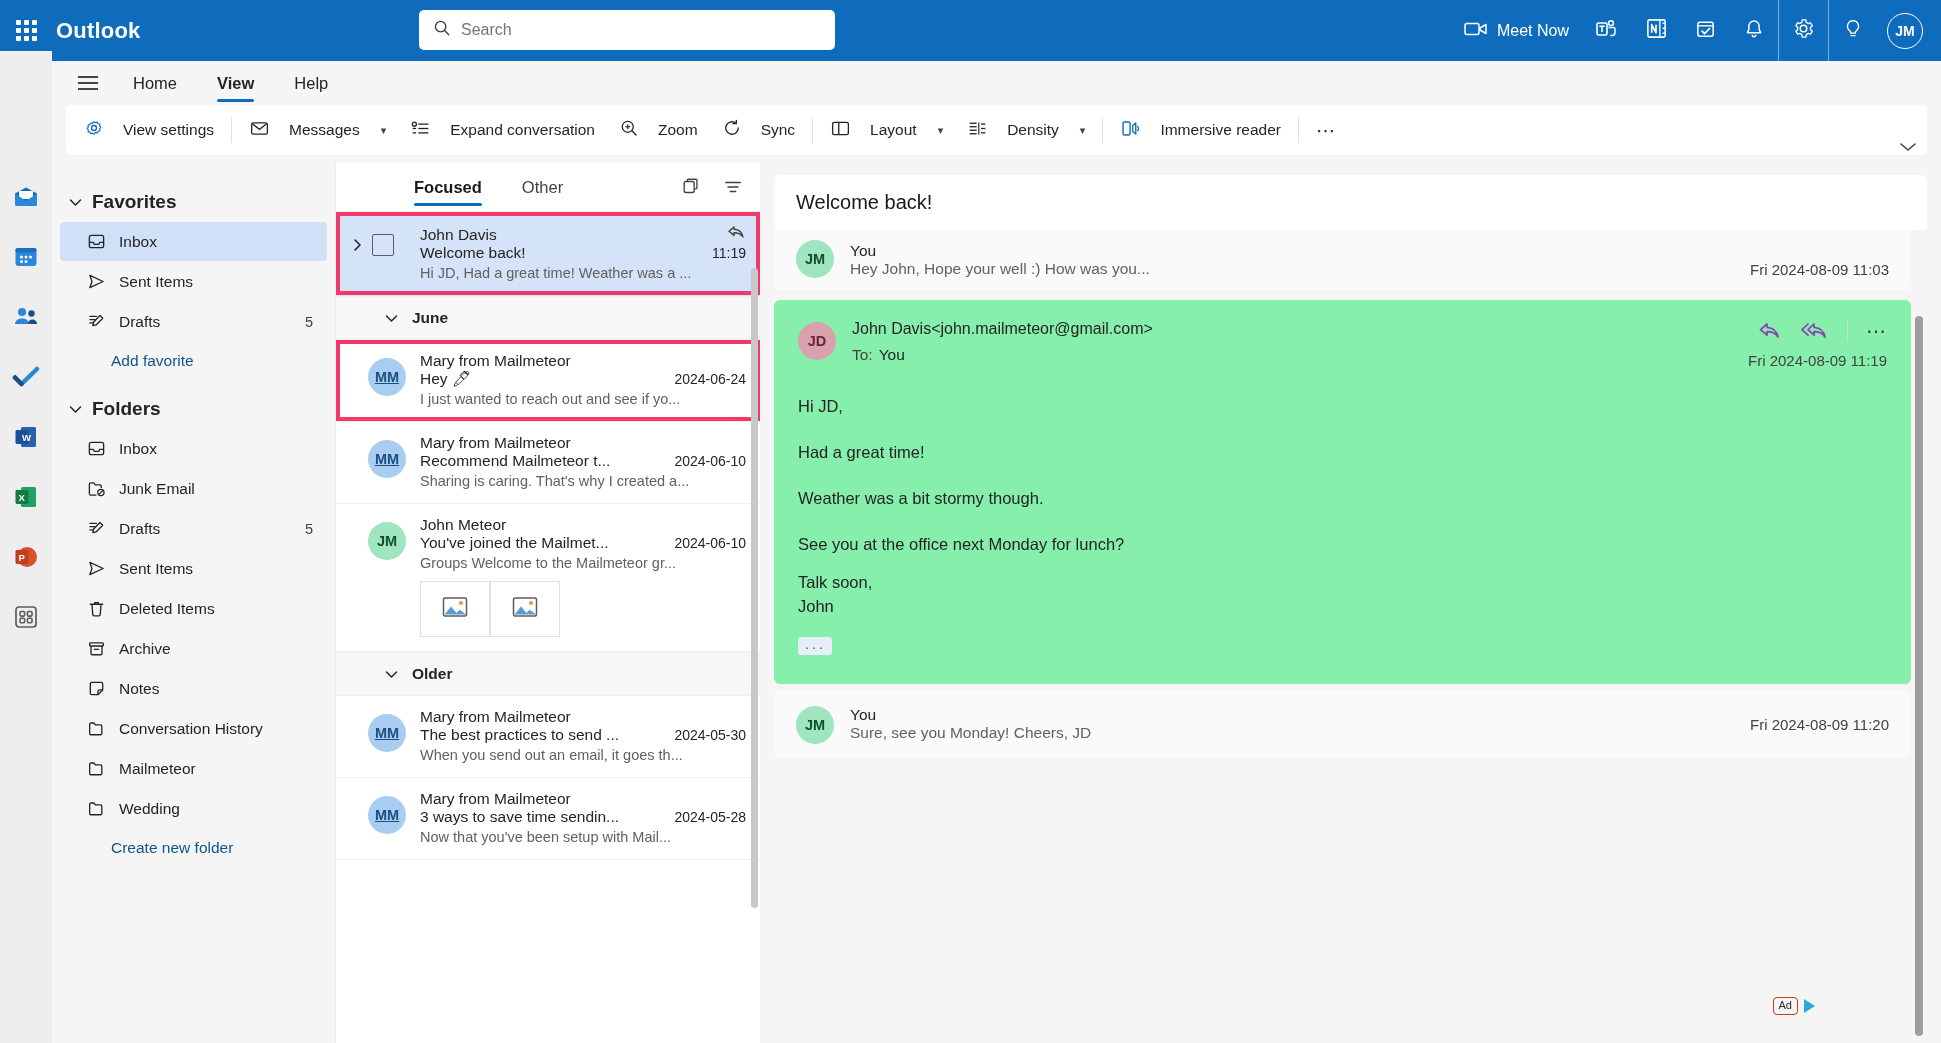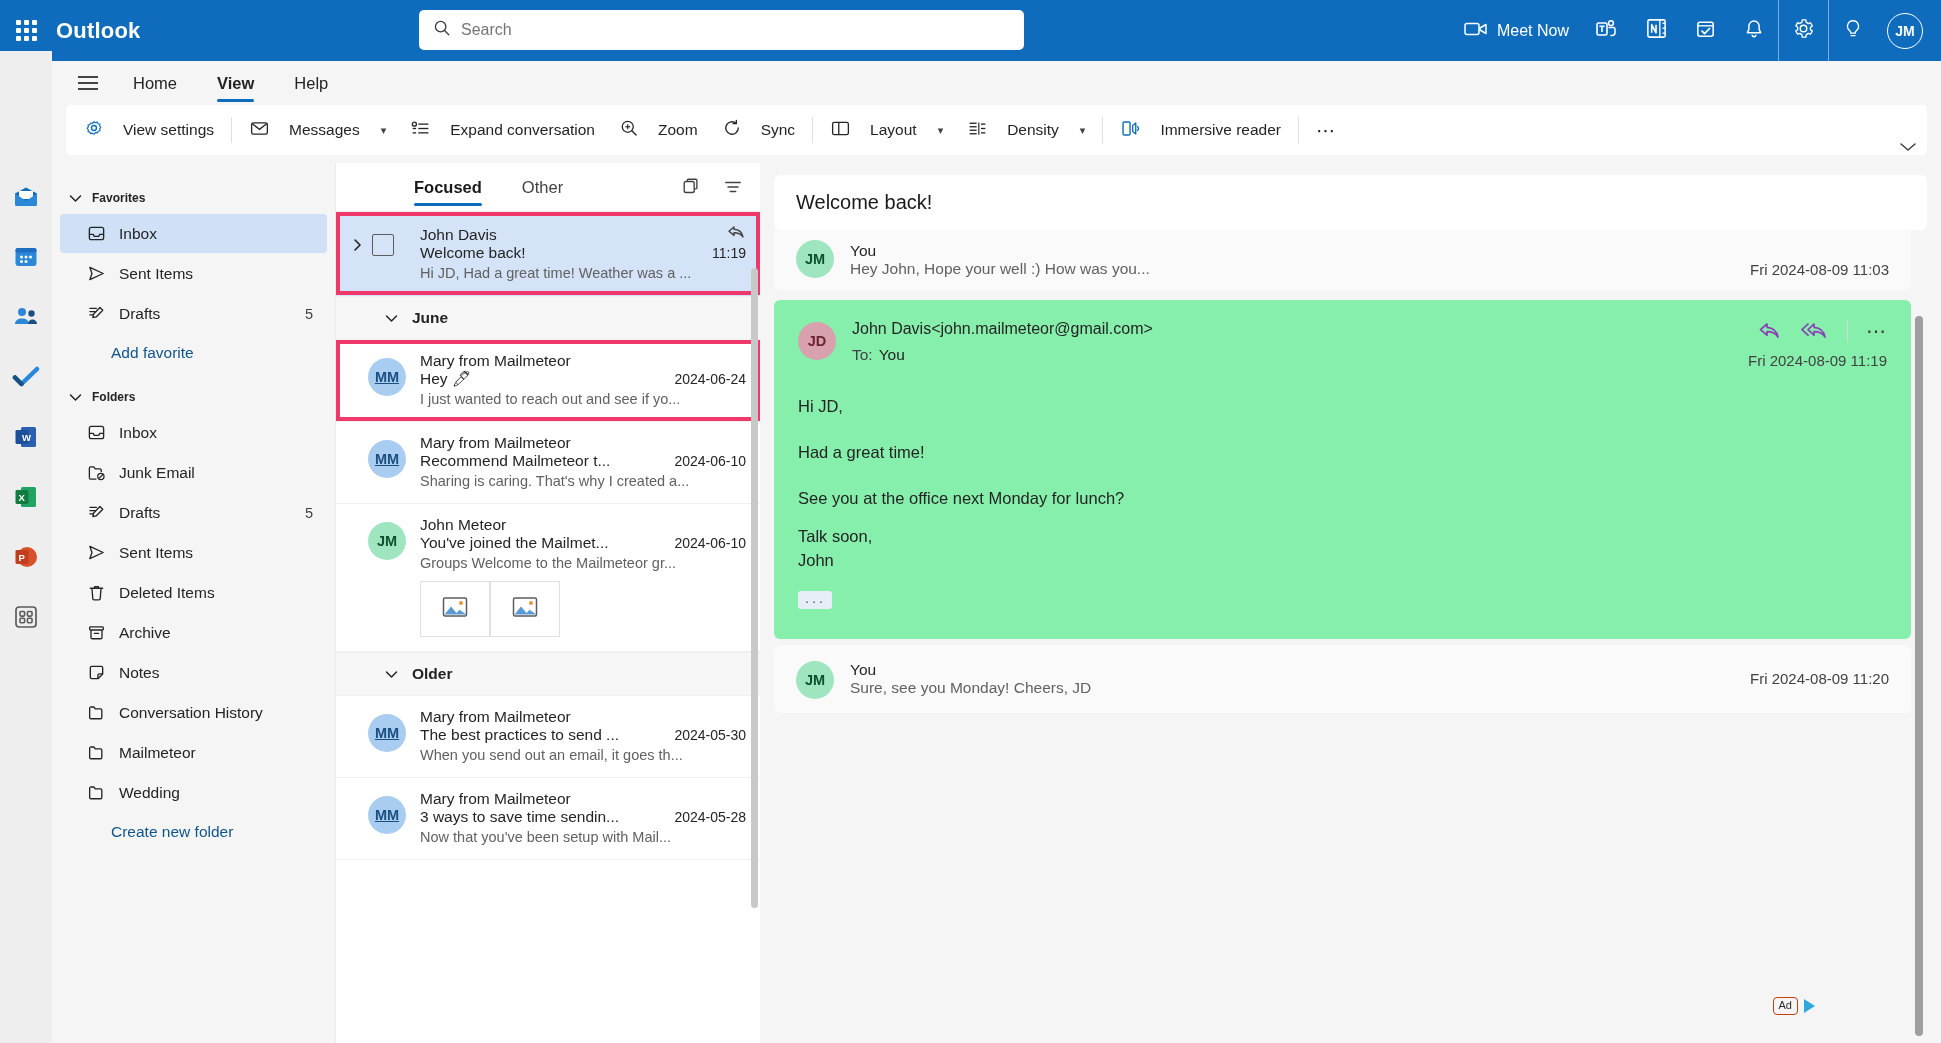--- a/index.html
+++ b/index.html
@@ -12,21 +12,21 @@
 
   
   .topbar {
     height: 61px; background: #0f6cbd; display: flex; align-items: center;
     flex: 0 0 61px; color: #fff; position: relative;
   }
   .waffle { width: 52px; display: flex; align-items: center; justify-content: center; cursor: pointer; }
   .waffle-grid { display: grid; grid-template-columns: repeat(3, 5px); grid-gap: 3px; }
   .waffle-grid i { width: 5px; height: 5px; background: #fff; border-radius: 1px; display: block; }
   .brand { font-size: 22px; font-weight: 600; letter-spacing: .2px; margin-left: 4px; }
-  .searchwrap { position: absolute; left: 419px; top: 10px; width: 605px; height: 40px; }
+  .searchwrap { position: absolute; left: 419px; top: 10px; width: 416px; height: 40px; }
   .searchbox {
     width: 100%; height: 100%; background: #fff; border-radius: 5px;
     display: flex; align-items: center; padding: 0 14px; gap: 10px;
   }
   .searchbox input {
     border: none; outline: none; font-size: 16px; color: #444; width: 100%;
     font-family: "Liberation Sans", sans-serif; background: transparent;
   }
   .topright { position: absolute; right: 10px; top: 0; height: 61px; display: flex; align-items: center; }
   .tr-item {
@@ -58,21 +58,21 @@
     background: #0f6cbd; border-radius: 2px;
   }
 
   
   .folders {
     width: 283px; flex: 0 0 283px; background: #f5f5f5; padding-top: 20px;
     overflow: hidden; font-size: 15.5px; color: #242424;
   }
   .grp-head {
     display: flex; align-items: center; gap: 10px; padding: 8px 0 8px 16px;
-    font-size: 12px; font-weight: 600; color: #242424; cursor: pointer;
+    font-size: 19px; font-weight: 600; color: #242424; cursor: pointer;
   }
   .chev { width: 14px; height: 14px; flex: 0 0 14px; display:flex; align-items:center; justify-content:center; }
   .f-item {
     display: flex; align-items: center; gap: 13px; height: 39px;
     margin: 1px 8px; padding-left: 26px; border-radius: 4px; cursor: pointer; color: #242424;
   }
   .f-item.sel { background: #cfe0f7; }
   .f-item .ficon { width: 20px; height: 20px; flex: 0 0 20px; display: flex; align-items: center; justify-content: center; }
   .f-item .flabel { flex: 1; white-space: nowrap; overflow: hidden; text-overflow: ellipsis; }
   .f-item .fcount { font-size: 14.5px; color: #424242; padding-right: 14px; }
@@ -893,20 +893,21 @@
                 <span class="om-sep"></span>
                 <span class="om-act" style="font-size:20px;color:#3b3b3b;letter-spacing:1px;line-height:.6;">⋯</span>
               </div>
               <div class="om-date">Fri 2024-08-09 11:19</div>
             </div>
           </div>
 
           <div class="om-body">
             <p>Hi JD,</p>
             <p>Had a great time!</p>
+            <p>Weather was a bit stormy though.</p>
             <p>See you at the office next Monday for lunch?</p>
             <div>Talk soon,</div>
             <div style="margin-bottom:16px;">John</div>
             <span class="more-dots">···</span>
           </div>
         </div>
 
         <div class="collapsed-msg">
           <span class="avatar av-green">JM</span>
           <div class="cm-body">

